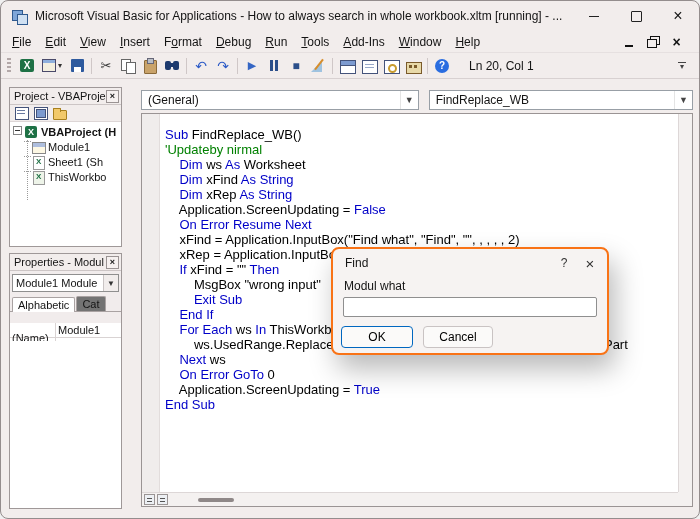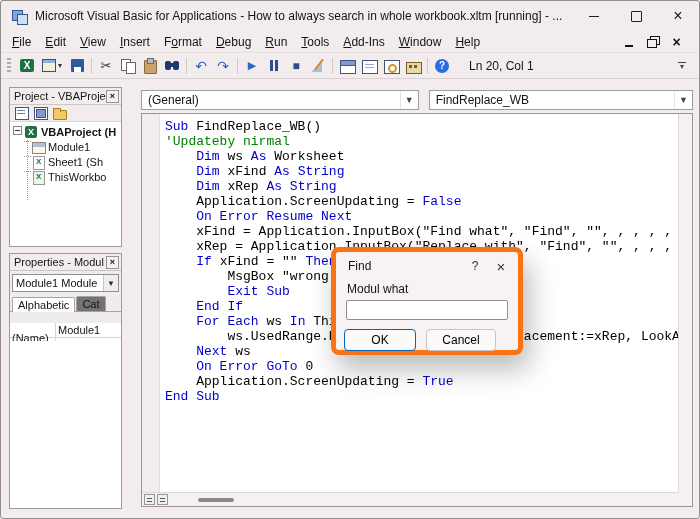--- a/index.html
+++ b/index.html
@@ -1,19 +1,19 @@
 <!DOCTYPE html>
 <html style="--kw: #0000C8; --cm: #008000; --accent: #0067C0;"><head>
 <meta charset="utf-8">
 <style>
   :root{ --kw:#0000c8; --cm:#008000; --accent:#0067c0; }
   *{box-sizing:border-box;margin:0;padding:0}
   body{margin:0;background:#f0f0f0;font-family:"Liberation Sans",sans-serif}
   .window{position:relative;width:700px;height:519px;background:#f2edec;border:1px solid #948d8d;
-    border-radius:3px;overflow:hidden;font-size:12px;color:#141414}
+    border-radius:8px;overflow:hidden;font-size:12px;color:#141414}
 
   
   .titlebar{display:flex;align-items:center;height:30px;padding-left:10px;gap:8px}
   .app-icon{width:16px;height:16px;position:relative;flex:none}
   .app-icon::before{content:"";position:absolute;left:1px;top:2px;width:9px;height:9px;background:#7ea6d8;border:1px solid #2f5a8f}
   .app-icon::after{content:"";position:absolute;left:6px;top:6px;width:9px;height:9px;background:#cfe0f2;border:1px solid #2f5a8f}
   .title-text{white-space:nowrap;overflow:hidden;font-size:12px}
   .win-controls{margin-left:auto;display:flex;height:100%;flex:none}
   .ctl{width:42px;height:100%;display:flex;align-items:center;justify-content:center}
   .ctl-minimize::before{content:"";width:10px;border-top:1px solid #222}
@@ -121,34 +121,34 @@
 
   
   .code-region{position:absolute;left:126px;top:8px;right:6px;bottom:11px}
   .combo-row{position:absolute;left:0;right:0;top:0;height:26px;display:flex;align-items:center;padding-left:14px;gap:10px}
   .ccombo{width:292px;height:20px;background:#fff;border:1px solid #989fa6;display:flex;align-items:center;font-size:12px;padding-left:6px;white-space:nowrap;overflow:hidden}
   .ccombo.c2{width:278px}
   .combo-arr{margin-left:auto;width:18px;height:18px;flex:none;display:flex;align-items:center;justify-content:center;font-size:9px;color:#444;border-left:1px solid #e4e4e4}
   .code-pane{position:absolute;left:14px;right:0;top:26px;bottom:0;background:#fff;border:1px solid #9a9494}
   .margin-bar{position:absolute;left:0;top:0;bottom:14px;width:18px;background:#f0edec;border-right:1px solid #e2dddc}
   .code-content{position:absolute;left:20px;top:0;right:14px;bottom:14px;overflow:hidden;
-    font-family:Liberation Mono, monospace;font-size:13px;line-height:15px;padding:5px 0 0 3px;white-space:pre}
+    font-family:Liberation Sans, sans-serif;font-size:13px;line-height:15px;padding:13px 0 0 3px;white-space:pre}
   .code-line{height:15px;white-space:pre}
   .seg-k{color:var(--kw)} .seg-c{color:var(--cm)} .seg-t{color:#000}
   .vscroll{position:absolute;right:0;top:0;bottom:14px;width:14px;background:#f4f1f0;border-left:1px solid #ddd7d7}
   .corner{position:absolute;right:0;bottom:0;width:14px;height:14px;background:#f4f1f0}
   .hbar{position:absolute;left:0;right:14px;bottom:0;height:14px;background:#f4f1f0;border-top:1px solid #ddd7d7;display:flex;align-items:center}
   .viewbtn{width:11px;height:11px;border:1px solid #9a9494;background:#edf0f4;margin-left:2px;position:relative;flex:none}
   .viewbtn::before{content:"";position:absolute;left:2px;right:2px;top:3px;border-top:1px solid #555;box-shadow:0 3px 0 #555}
   .hscroll{flex:1;height:100%;position:relative;margin-left:4px}
   .hthumb{position:absolute;left:26px;top:5px;width:36px;height:4px;background:#8f8888;border-radius:2px}
 
   
-  .find-dialog{position:absolute;left:330px;top:168px;width:192px;height:108px;background:#f6f3f2;
-    border:5px solid #f97316;border-radius:8px;box-shadow:6px 14px 28px rgba(0,0,0,.28);z-index:40;font-size:12px}
+  .find-dialog{position:absolute;left:330px;top:168px;width:278px;height:108px;background:#f6f3f2;
+    border:2px solid #f97316;border-radius:8px;box-shadow:6px 14px 28px rgba(0,0,0,.28);z-index:40;font-size:12px}
   .fd-title{display:flex;align-items:center;height:28px;padding-left:12px}
   .fd-btn{width:26px;height:100%;display:flex;align-items:center;justify-content:center;color:#333;font-size:12px}
   .fd-help{margin-left:auto}
   .fd-close{font-size:15px;margin-right:4px}
   .fd-label{padding:2px 11px 4px;font-size:12px}
   .fd-input{display:block;margin:0 10px;width:calc(100% - 20px);height:20px;border:1px solid #8f8f8f;background:#fff;
     border-radius:2px;font-size:12px;padding:0 4px;outline:none;font-family:"Liberation Sans",sans-serif}
   .fd-buttons{display:flex;gap:10px;padding:9px 8px 0}
   .fd-buttons button{height:22px;font-size:12px;background:#fbfaf9;border-radius:4px;font-family:"Liberation Sans",sans-serif}
   .fd-ok{width:72px;border:1px solid var(--accent)}

